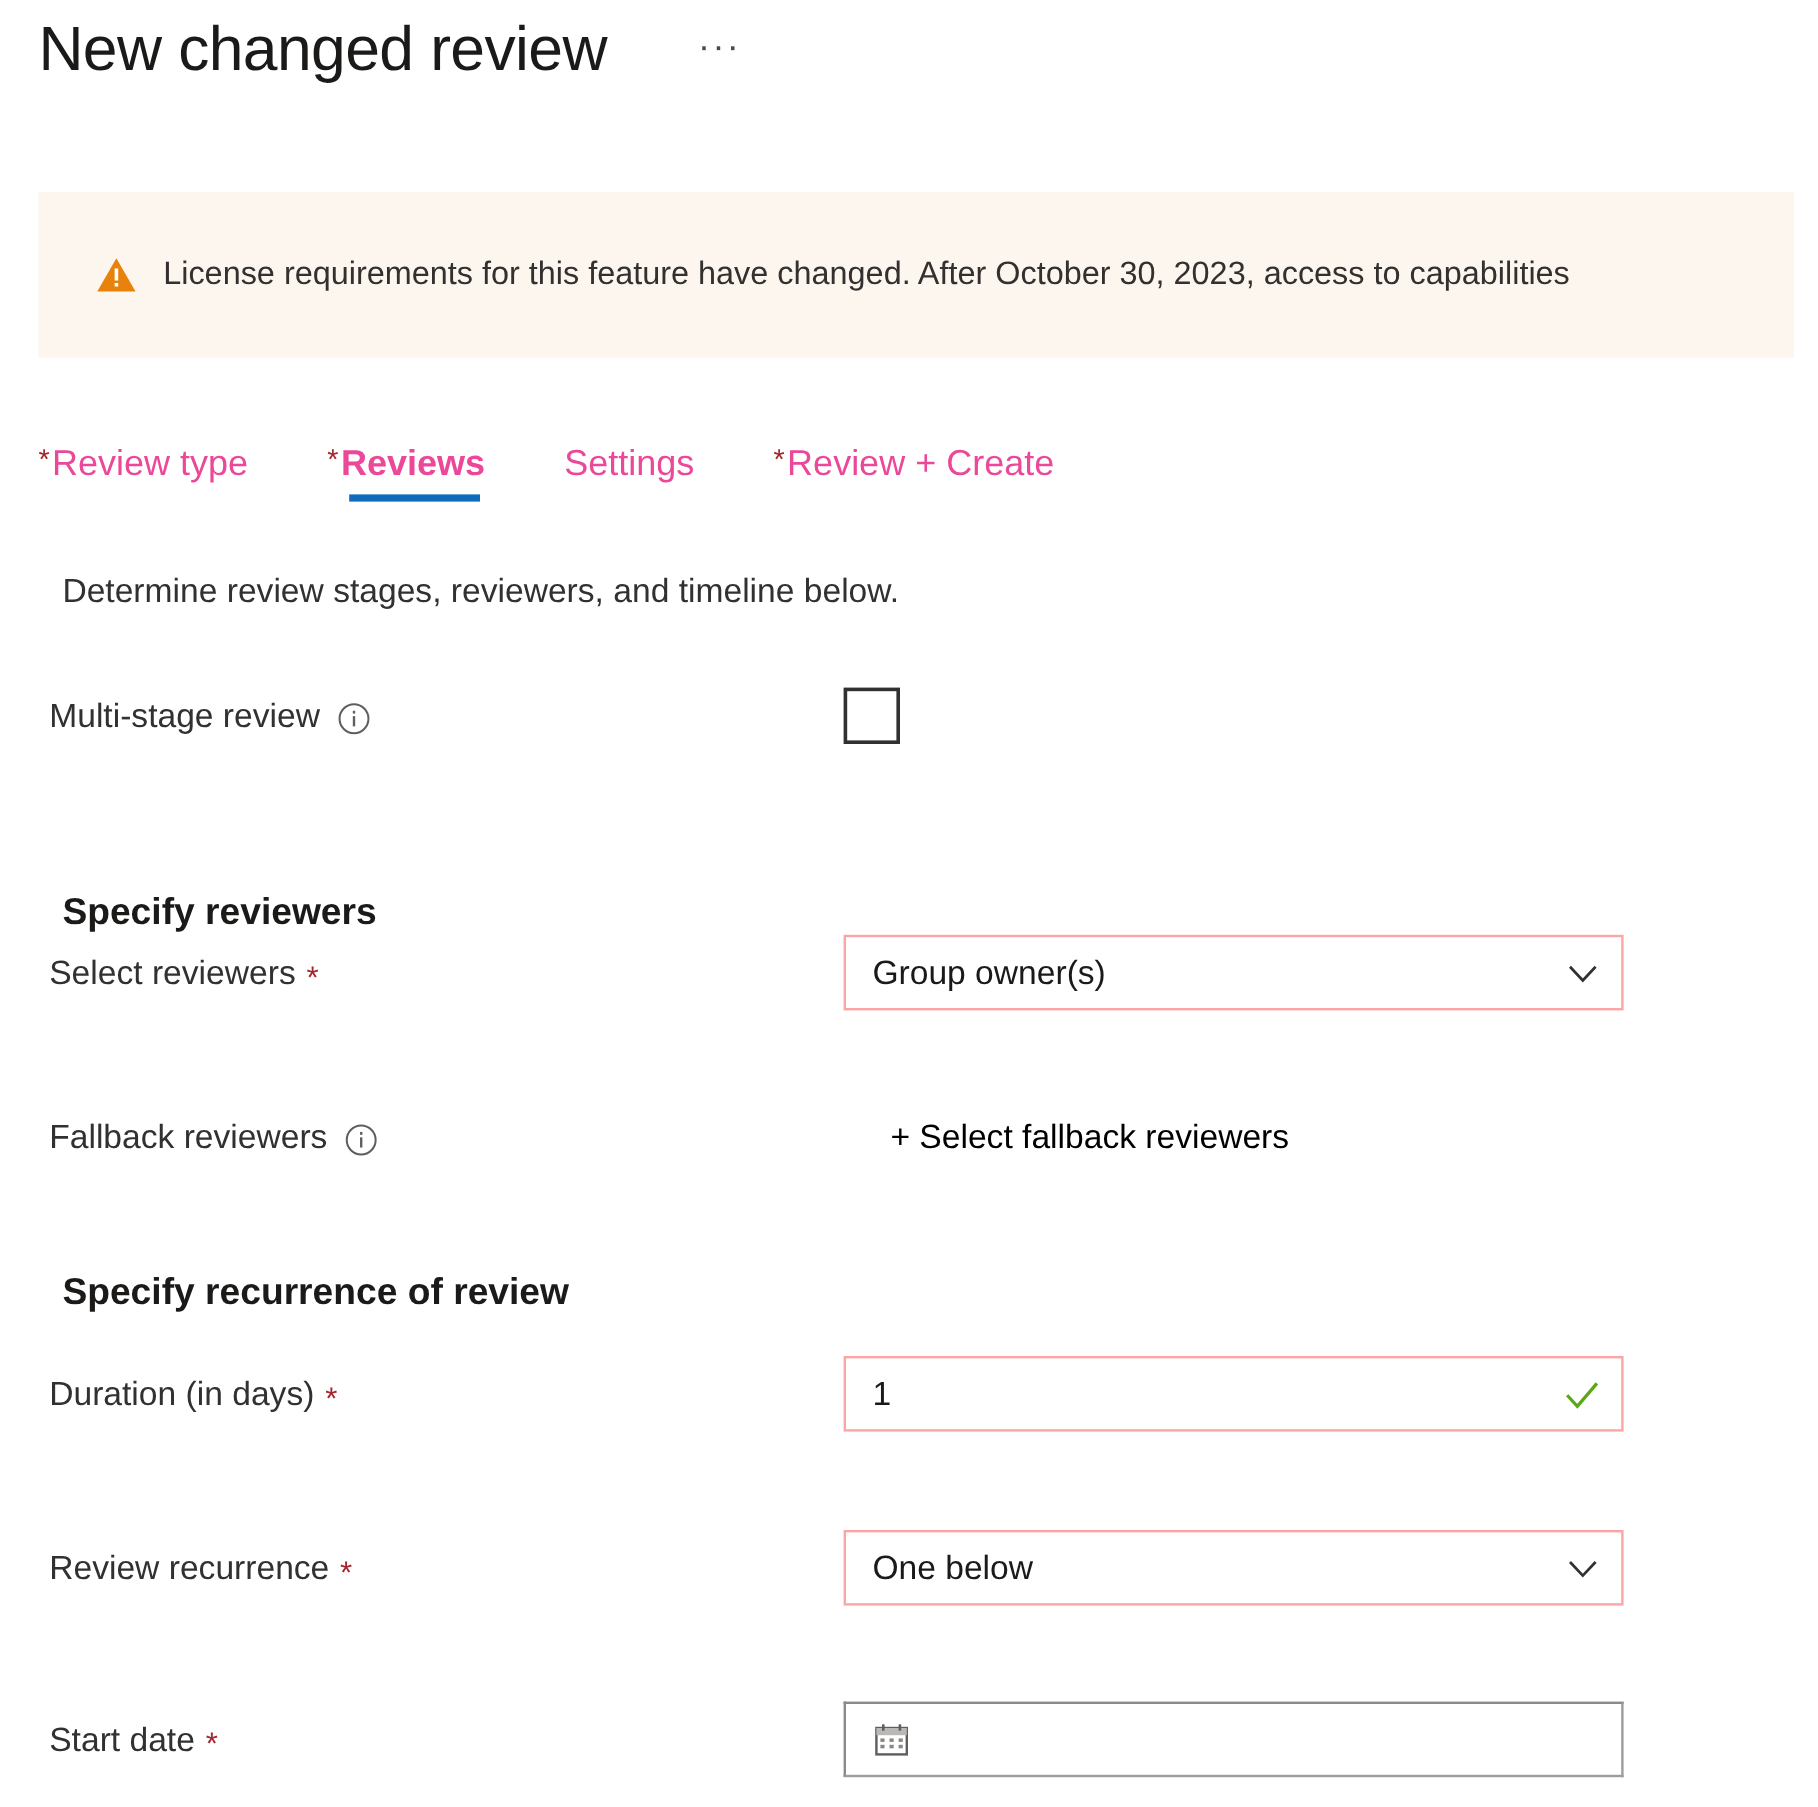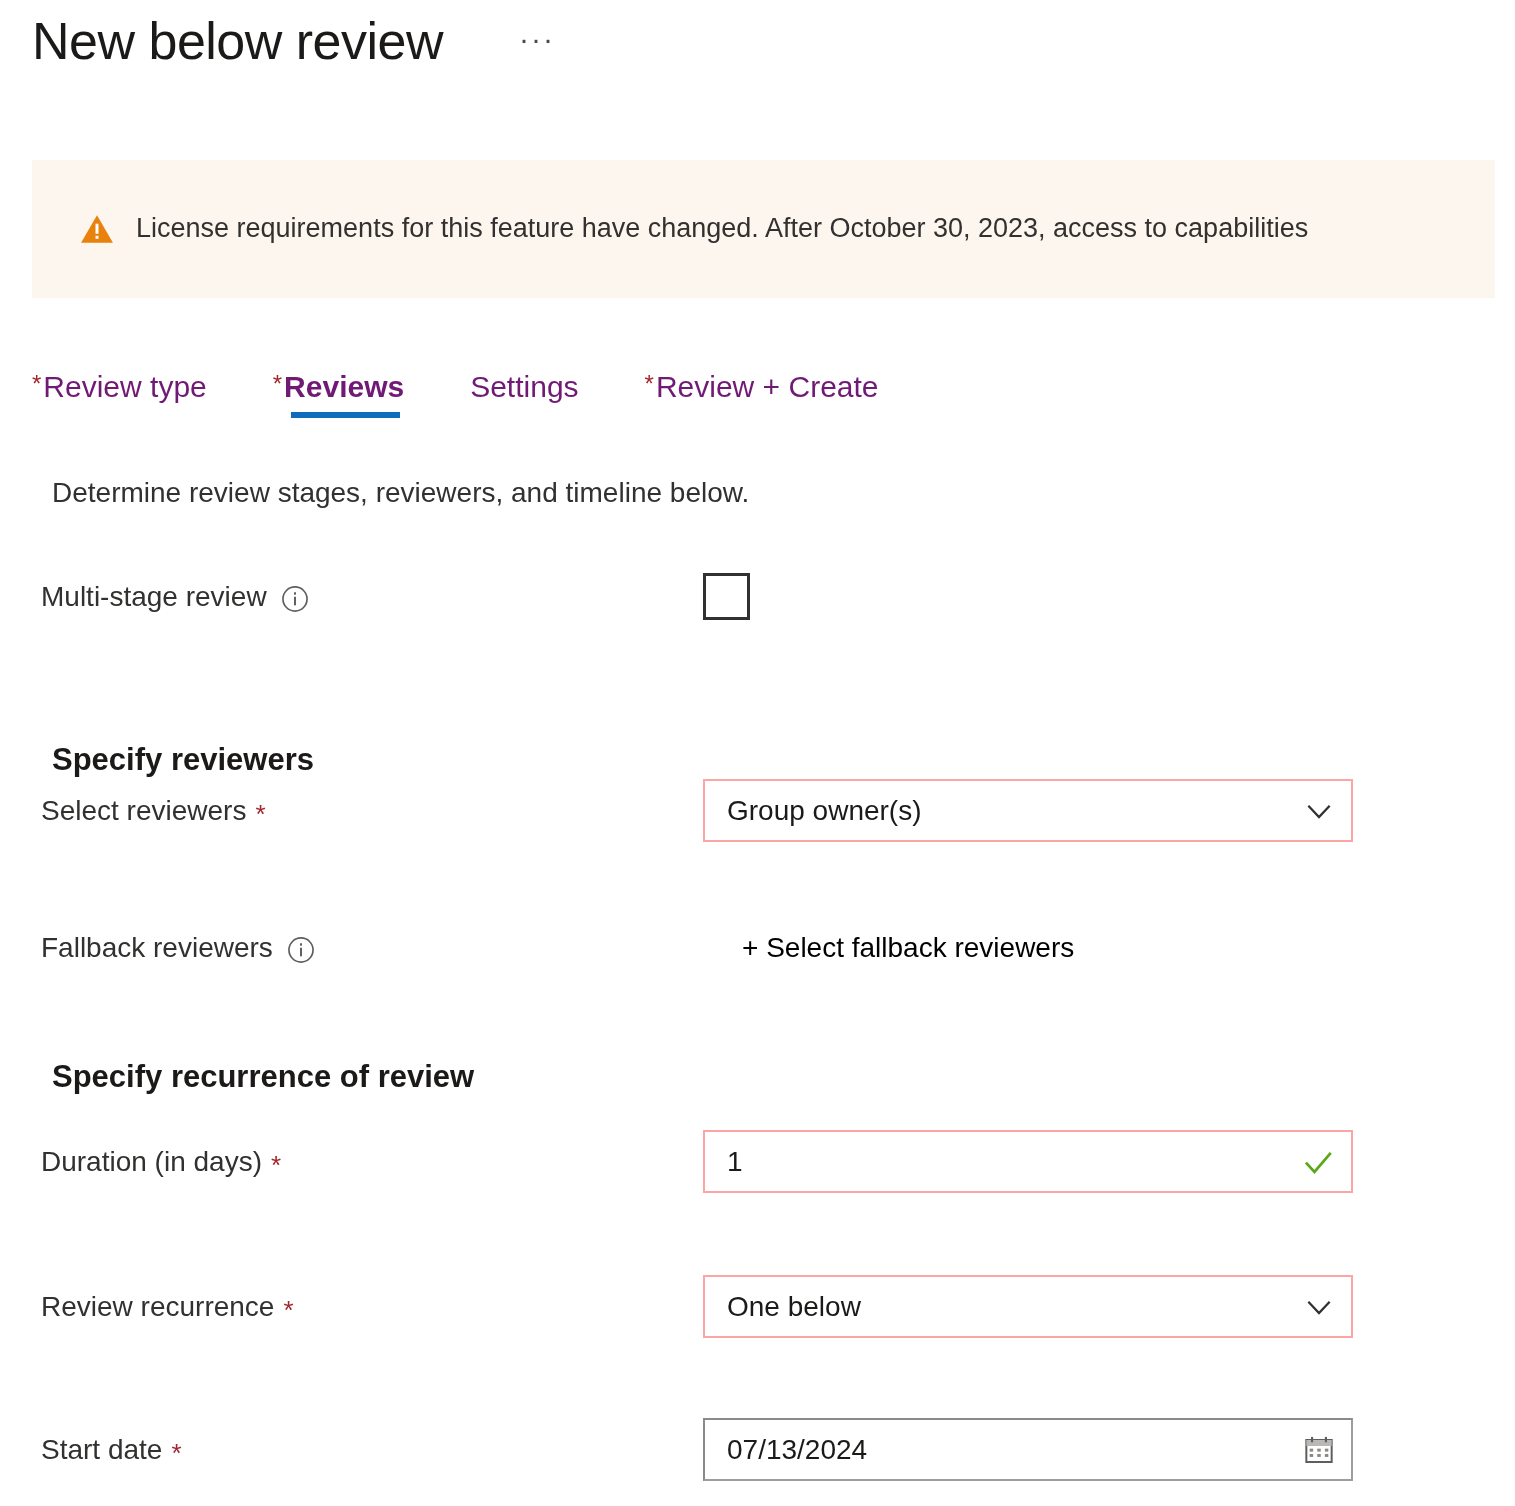--- a/index.html
+++ b/index.html
@@ -93,21 +93,21 @@
   .tab .req-star {
     color: #a4262c;
     font-size: 24px;
     line-height: 1;
     margin-right: 2px;
     position: relative;
     top: 4px;
   }
   .tab .tab-label {
     font-size: 30px;
-    color: #701a75;
+    color: #ec4899;
     line-height: 1.25;
     white-space: nowrap;
   }
   .tab.active .tab-label {
     font-weight: 700;
   }
   .tab.active::after {
     content: "";
     position: absolute;
     left: 18px;
@@ -233,21 +233,21 @@
     font-size: 28px;
     color: #000000;
     cursor: pointer;
     white-space: nowrap;
   }
 </style>
 </head>
 <body>
 
 <div class="title-row">
-  <div class="page-title">New below review</div>
+  <div class="page-title">New changed review</div>
   <div class="title-ellipsis">···</div>
 </div>
 
 <div class="banner">
   <svg class="banner-icon" viewBox="0 0 32 32">
     <path d="M16 3 L31 29 L1 29 Z" fill="#e8820c"></path>
     <rect x="14.6" y="11" width="2.8" height="9.5" fill="#ffffff"></rect>
     <rect x="14.6" y="22.4" width="2.8" height="2.8" fill="#ffffff"></rect>
   </svg>
   <div class="banner-text">License requirements for this feature have changed. After October 30, 2023, access to capabilities</div>
@@ -355,21 +355,20 @@
   </div>
 </div>
 
 <div class="form-row" style="top: 1418px;">
   <div class="field-label">
     <span>Start date</span>
     <span class="req-star">*</span>
   </div>
   <div class="control-wrap">
     <div class="azure-input gray-border">
-      <span class="value">07/13/2024</span>
       <svg class="cal-icon" viewBox="0 0 24 24">
         <rect x="2.5" y="4.5" width="19" height="16.5" fill="none" stroke="#605e5c" stroke-width="1.5"></rect>
         <rect x="2.5" y="4.5" width="19" height="4.5" fill="#b9b8b6"></rect>
         <rect x="6" y="2.2" width="1.6" height="4" fill="#605e5c"></rect>
         <rect x="16.4" y="2.2" width="1.6" height="4" fill="#605e5c"></rect>
         <rect x="5" y="11" width="2.6" height="2.2" fill="#8a8886"></rect>
         <rect x="10.7" y="11" width="2.6" height="2.2" fill="#8a8886"></rect>
         <rect x="16.4" y="11" width="2.6" height="2.2" fill="#8a8886"></rect>
         <rect x="5" y="15" width="2.6" height="2.2" fill="#8a8886"></rect>
         <rect x="10.7" y="15" width="2.6" height="2.2" fill="#8a8886"></rect>

